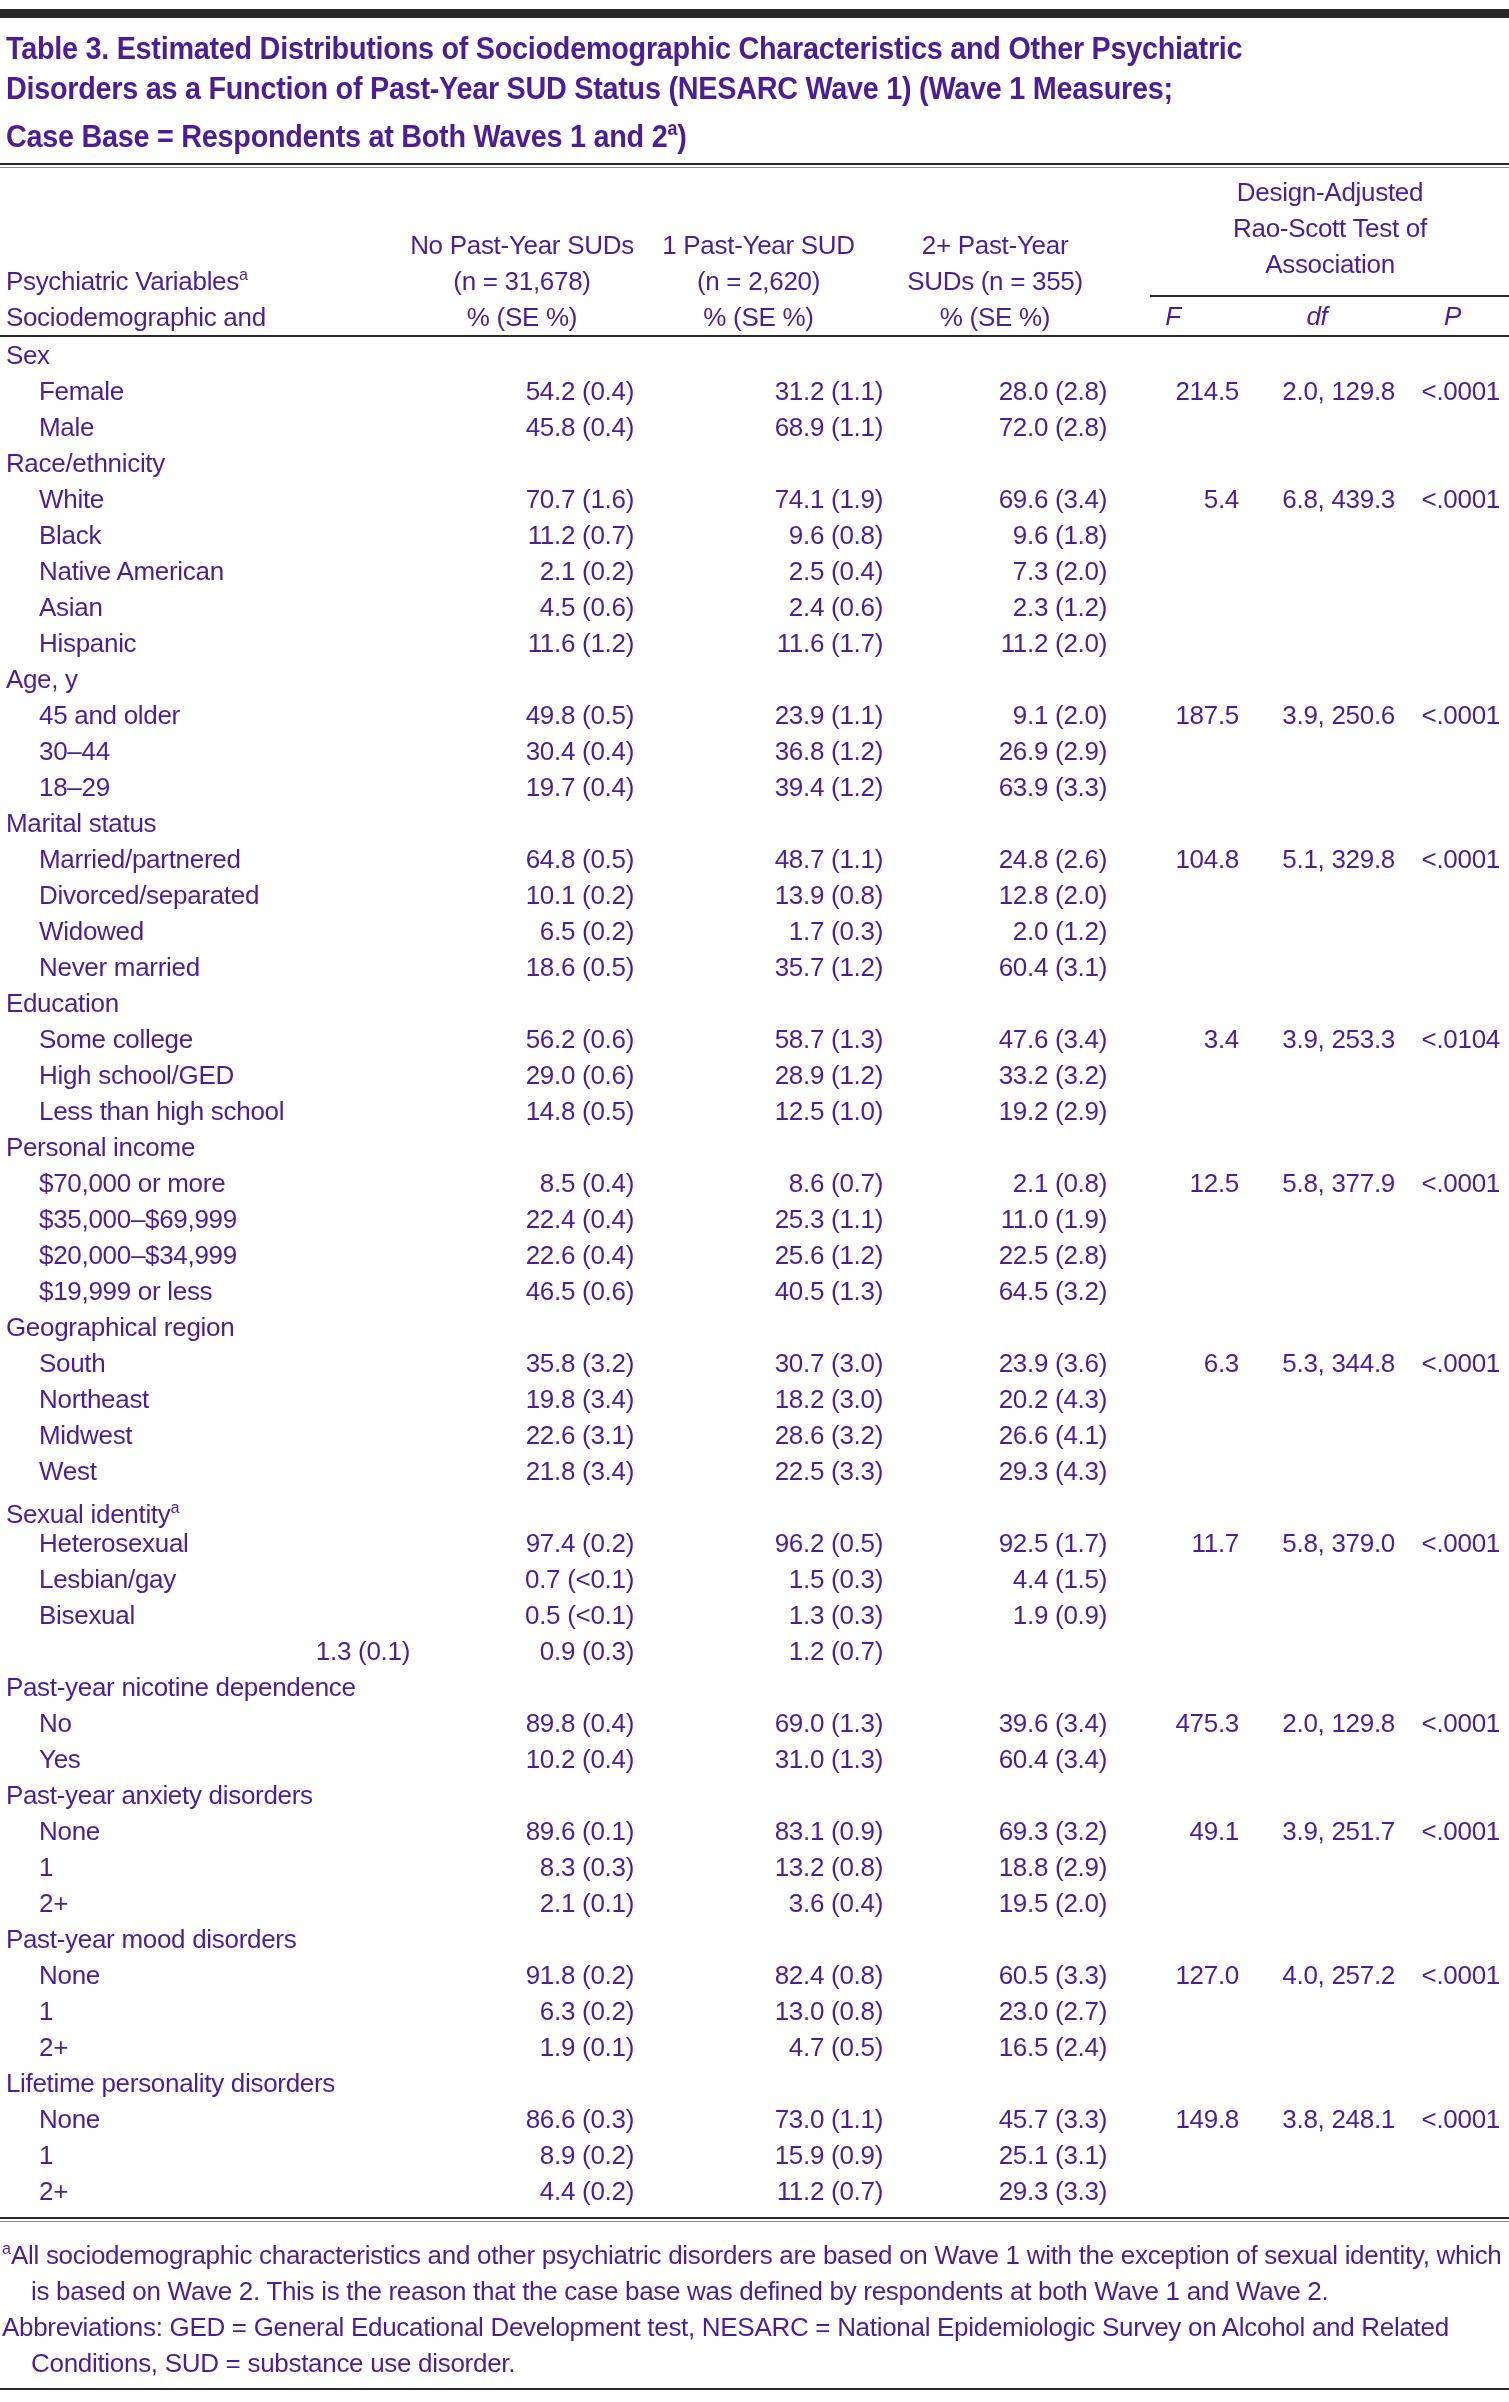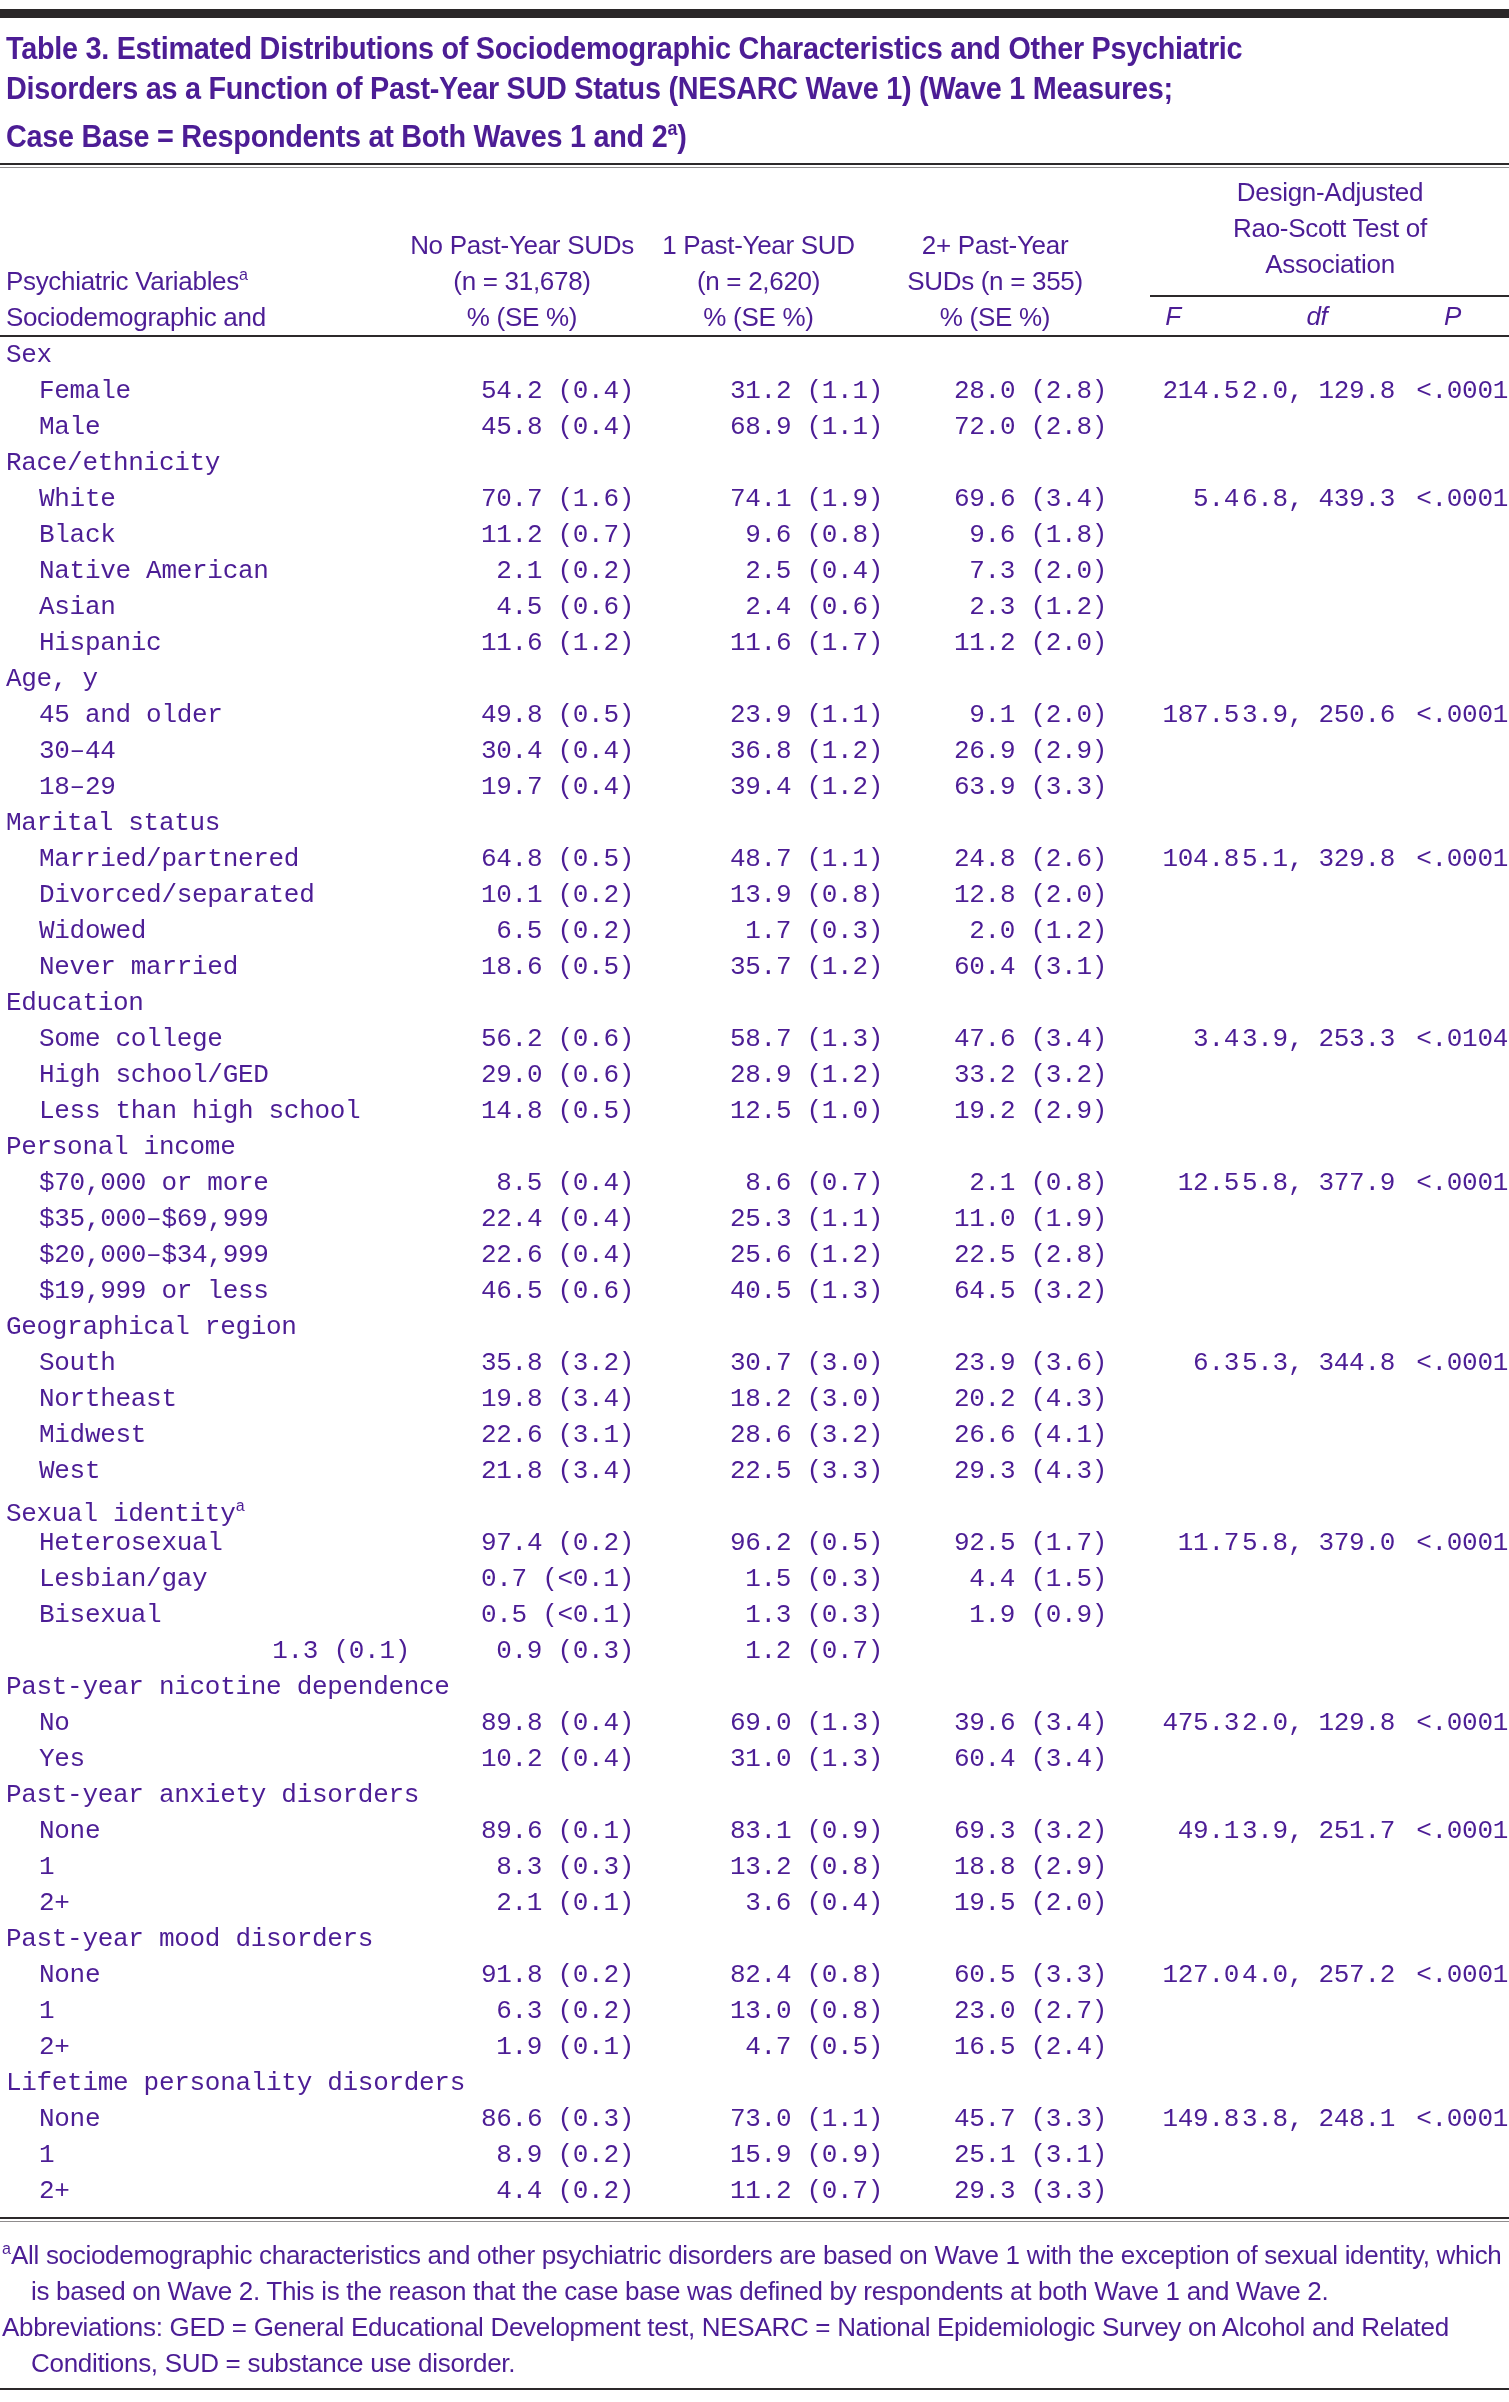--- a/index.html
+++ b/index.html
@@ -22,25 +22,25 @@
     align-items:end; padding-top:5.9px; border-bottom:2.9px solid #2c292a;
     font-size:26px;
   }
   .h-stub { padding-left:5.9px; line-height:36px; }
   .h-col  { text-align:center; line-height:36px; white-space:nowrap; }
   .h-stat-title { margin-left:43px; text-align:center; line-height:36px; border-bottom:2px solid #2c292a; padding-bottom:13px; }
   .h-stat-cols  { display:grid; grid-template-columns:132px 156px 115px; line-height:38px; font-style:italic; text-align:center; }
 
   
   .tbody { font-size:26px; }
-  .trow { display:grid; grid-template-columns:410px 224px 249px 224px 132px 156px 115px; height:36px; line-height:36px;font-family:Liberation Mono, monospace; }
+  .trow { display:grid; grid-template-columns:410px 224px 249px 224px 132px 156px 115px; height:36px; line-height:36px; }
   .trow .label { padding-left:5.9px; white-space:nowrap; overflow:visible; }
   .trow.item .label { padding-left:39px; }
   .trow .num { text-align:right; white-space:nowrap; }
-  .trow .num.p { padding-right:2px; }
+  .trow .num.p { padding-right:10px; }
 
   sup { font-size:62%; vertical-align:super; letter-spacing:0; }
 
   .footnotes { margin-top:8.8px; font-size:26px; line-height:36px; }
   .footnote { padding-left:29px; text-indent:-29px; margin:0 2px; }
   .rule-prefoot { margin-top:7.8px; }
   .rule-bottom { border-top:2.9px solid #2c292a; margin-top:6.8px; }
 </style>
 </head>
 <body>

